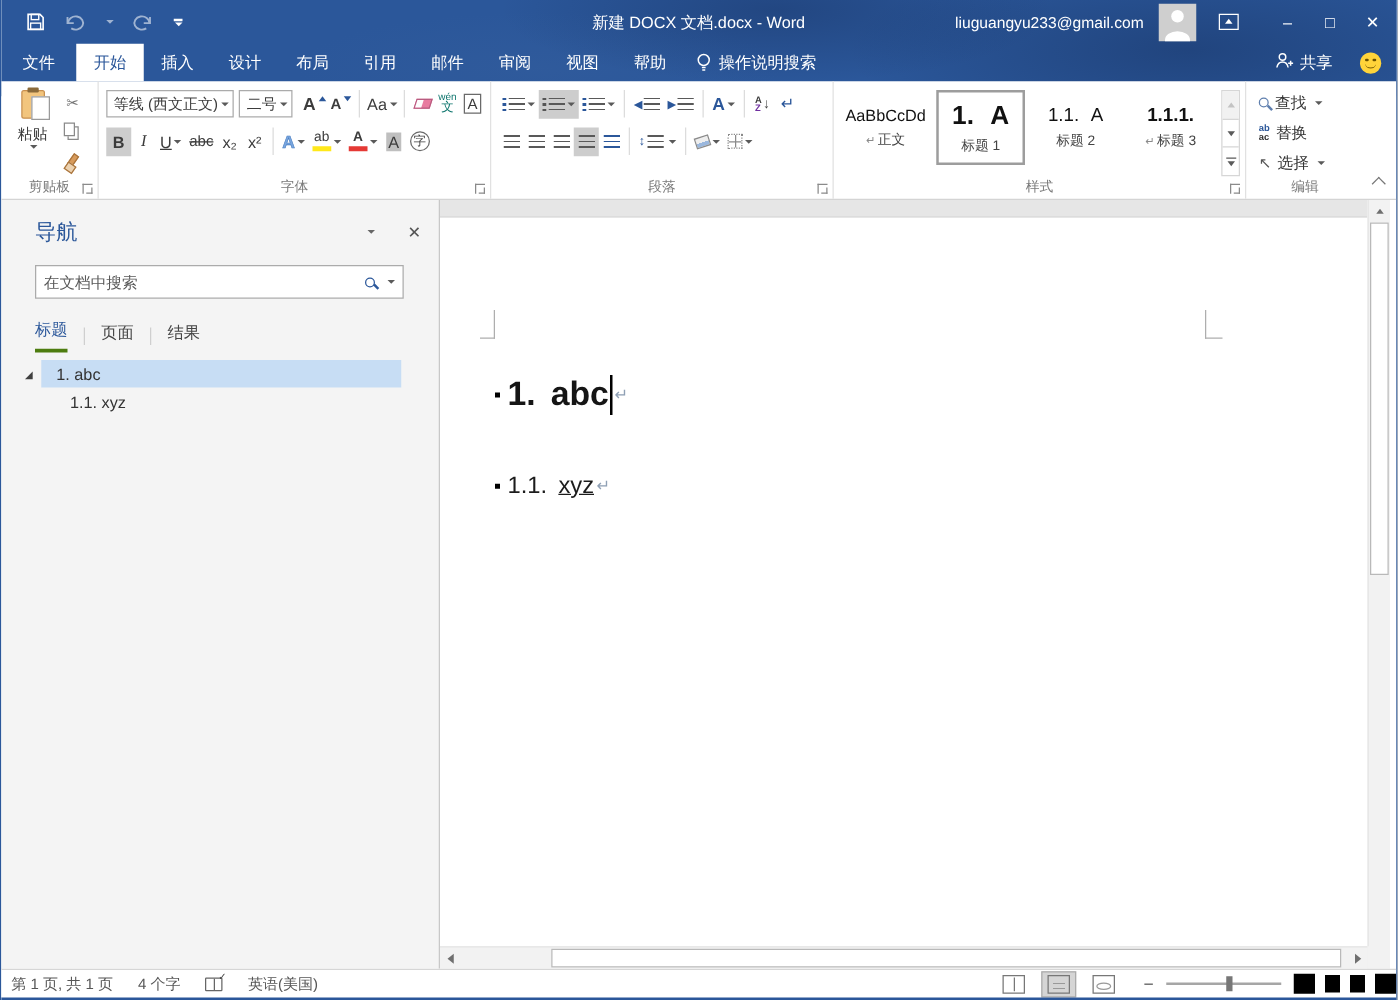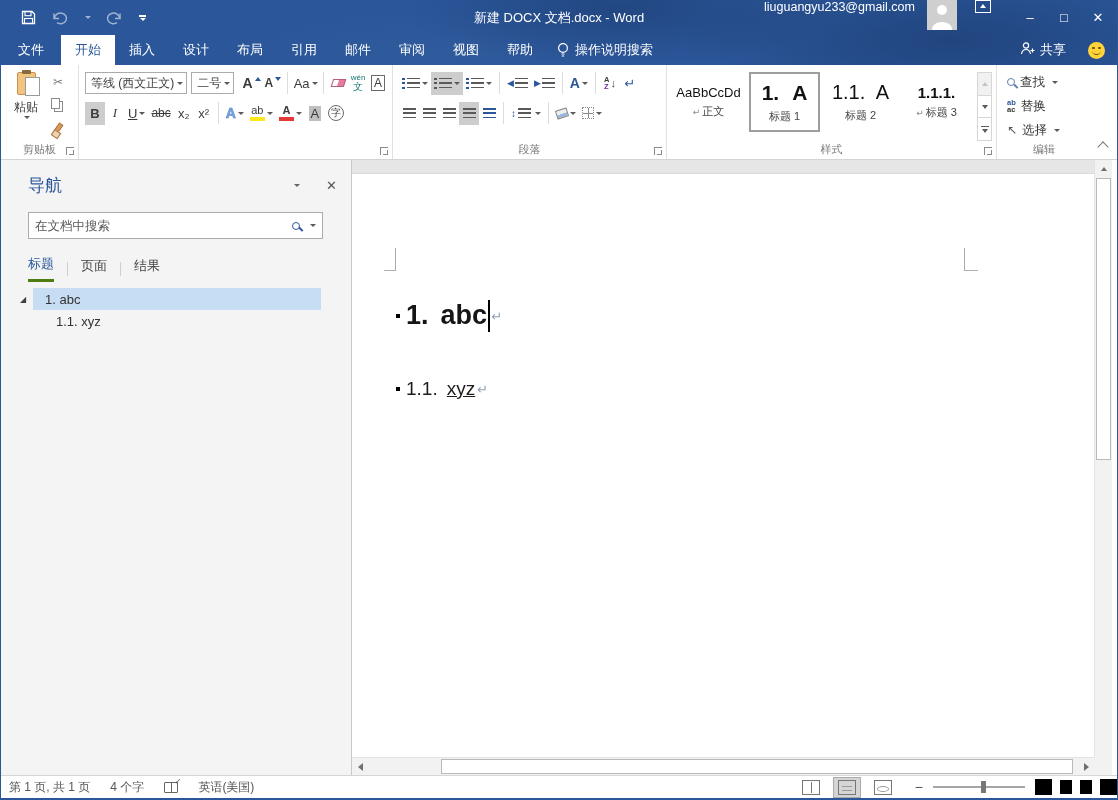--- a/index.html
+++ b/index.html
@@ -11,21 +11,21 @@
   .header{position:absolute;top:0;left:0;right:0;height:77px;background:#2b579a;
     background-image:radial-gradient(ellipse 340px 90px at 620px 8px,rgba(18,40,84,.35),transparent 65%),
                      radial-gradient(ellipse 420px 120px at 950px 40px,rgba(14,34,74,.35),transparent 65%),
                      radial-gradient(ellipse 300px 70px at 430px 55px,rgba(60,100,160,.25),transparent 65%);}
   .titlebar{position:absolute;top:0;left:0;right:0;height:35px;display:flex;align-items:center;color:#fff;}
   .qat{display:flex;align-items:center;gap:15px;margin-left:20px;}
   .qat .dim{opacity:.55;}
   .qat-dd{display:flex;flex-direction:column;align-items:center;gap:1px;}
   .qat-dd .bar{width:7px;height:2px;background:#fff;}
   .title-center{position:absolute;left:50%;transform:translateX(-50%);font-size:13px;color:#fff;white-space:nowrap;}
-  .tb-right{margin-left:auto;display:flex;height:35px;}
+  .tb-right{margin-left:auto;display:flex;align-items:center;height:35px;}
   .account{font-size:12.5px;margin-right:12px;}
   .avatar{width:30px;height:30px;background:#cfcfcf;position:relative;overflow:hidden;margin-right:18px;}
   .avatar::before{content:"";position:absolute;top:5px;left:10px;width:10px;height:10px;border-radius:50%;background:#fff;}
   .avatar::after{content:"";position:absolute;bottom:-6px;left:5px;width:20px;height:14px;border-radius:50% 50% 0 0;background:#fff;}
   .ribbon-opts{width:16px;height:13px;border:1px solid #fff;position:relative;margin-right:22px;}
   .ribbon-opts::after{content:"";position:absolute;left:4px;top:3px;border-left:3px solid transparent;border-right:3px solid transparent;border-bottom:4px solid #fff;}
   .winbtn{width:34px;height:35px;display:flex;align-items:center;justify-content:center;font-size:13px;color:#fff;}
   .winbtn.close{margin-right:2px;}
   
   .tabrow{position:absolute;top:35px;left:0;right:0;height:30px;display:flex;align-items:stretch;color:#fff;font-size:13px;}
@@ -102,21 +102,21 @@
   .bucket-ic{width:12px;height:9px;border:1px solid #8a8a8a;background:linear-gradient(#eee 55%,#9ab7dd 55%);transform:rotate(-18deg);}
   .grid-ic{width:12px;height:12px;border:1px dotted #8a8a8a;background:linear-gradient(#8a8a8a,#8a8a8a) center/100% 1px no-repeat,linear-gradient(#8a8a8a,#8a8a8a) center/1px 100% no-repeat;}
   
   .g-styles{width:330px;display:flex;padding-top:7px;}
   .scards{display:flex;gap:5px;}
   .scard{width:71px;height:60px;display:flex;flex-direction:column;align-items:center;justify-content:center;overflow:hidden;border:2px solid transparent;}
   .scard.sel{border-color:#9d9d9d;}
   .sprev{white-space:nowrap;max-width:66px;overflow:hidden;color:#111;}
   .sp-body{font-size:13px;}
   .sp-h1{font-size:21px;font-weight:bold;word-spacing:8px;}
-  .sp-h2{font-size:20px;word-spacing:6px;}
+  .sp-h2{font-size:15px;word-spacing:6px;}
   .sp-h3{font-size:15px;font-weight:bold;}
   .sname{font-size:11px;color:#444;margin-top:4px;white-space:nowrap;}
   .lmark{color:#8a8a8a;font-size:9px;margin-right:2px;}
   .sscroll{width:17px;margin-left:5px;display:flex;flex-direction:column;border:1px solid #d6d6d6;}
   .sscroll .sb{flex:1;display:flex;align-items:center;justify-content:center;border-bottom:1px solid #d6d6d6;}
   .sscroll .sb:last-child{border-bottom:none;}
   .tri-u{width:0;height:0;border-left:3.5px solid transparent;border-right:3.5px solid transparent;border-bottom:4px solid #c3c3c3;}
   .tri-d{width:0;height:0;border-left:3.5px solid transparent;border-right:3.5px solid transparent;border-top:4px solid #5a5a5a;}
   .morebar{width:8px;height:1.5px;background:#5a5a5a;margin-bottom:1.5px;}
   .sb.disabled{background:#f1f1f1;}
@@ -369,20 +369,21 @@
             </span>
           <span class="dd"></span>
         </span>
         <span class="btn">
             <span class="shadeA">A</span>
           </span>
         <span class="btn">
             <span class="circ">字</span>
           </span>
       </div>
+      <span class="glabel">字体</span>
       <span class="launcher"></span>
     </div>
 
     <div class="group g-para">
       <div class="rrow">
         <span class="btn">
             <span class="list-ic">
               <span class="markers"></span>
               <span class="lines"></span>
             </span>

